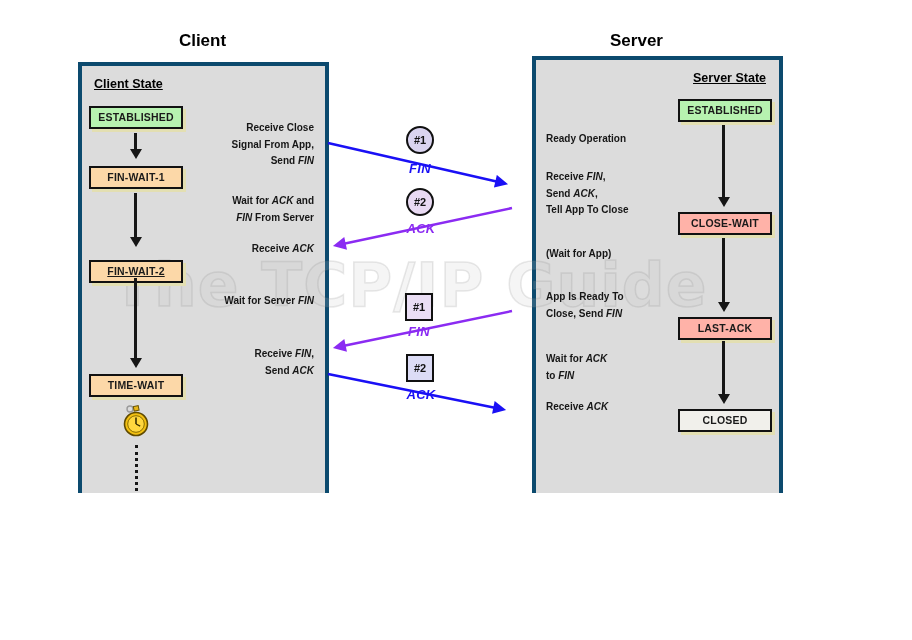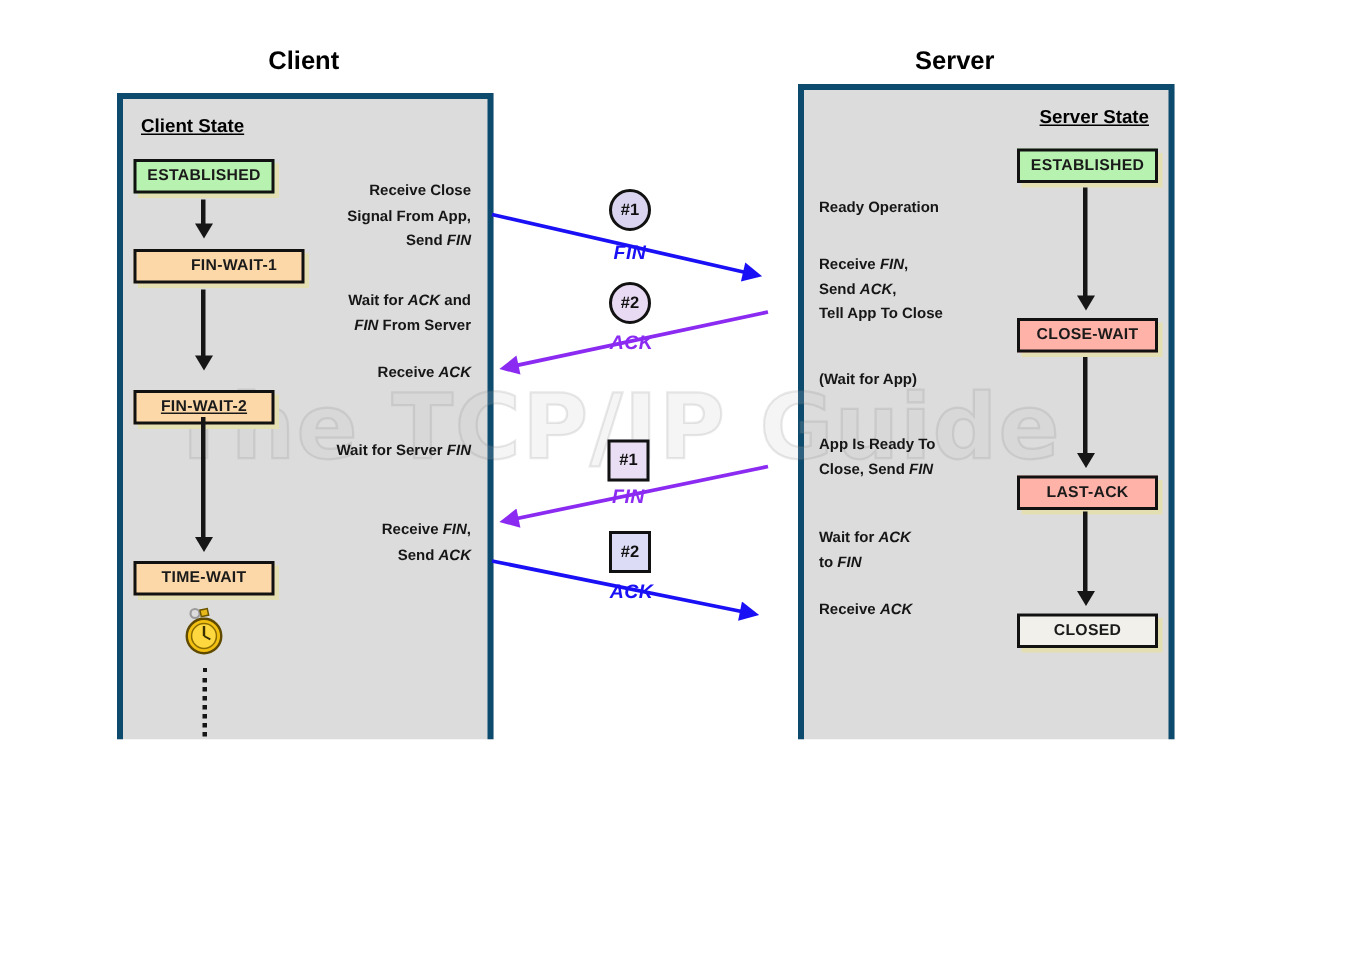--- a/index.html
+++ b/index.html
@@ -37,21 +37,21 @@
     box-shadow:3px 3px 0 0 #e3dfb2;
     font-size:10.5px;font-weight:bold;text-align:center;line-height:19px;
     color:#1a1a1a;letter-spacing:.2px;white-space:nowrap;
   }
   .st-green{background:#b7f2b0;}
   .st-peach{background:#fcd8a8;}
   .st-pink{background:#ffb2a8;}
   .st-gray{background:#f1f0eb;}
 
   .c-est{left:7px;top:40px;}
-  .c-fw1{left:7px;top:100px;padding-left:20px;}
+  .c-fw1{left:7px;top:100px;}
   .c-fw2{left:7px;top:194px;text-decoration:underline;}
   .c-tw {left:7px;top:308px;}
   .c-cl {left:7px;top:483px;}
 
   .s-est{left:142px;top:39px;}
   .s-cw {left:142px;top:152px;}
   .s-la {left:142px;top:257px;}
   .s-cl {left:142px;top:349px;}
 
   

